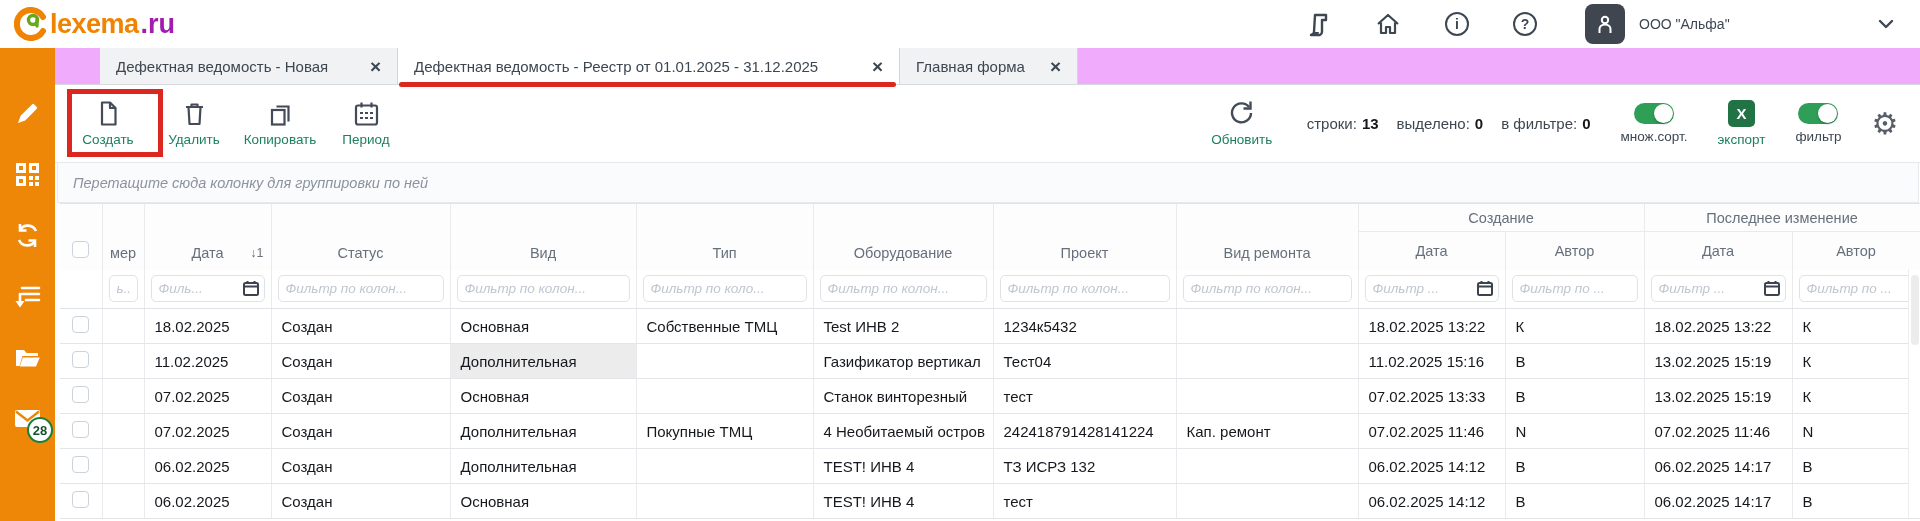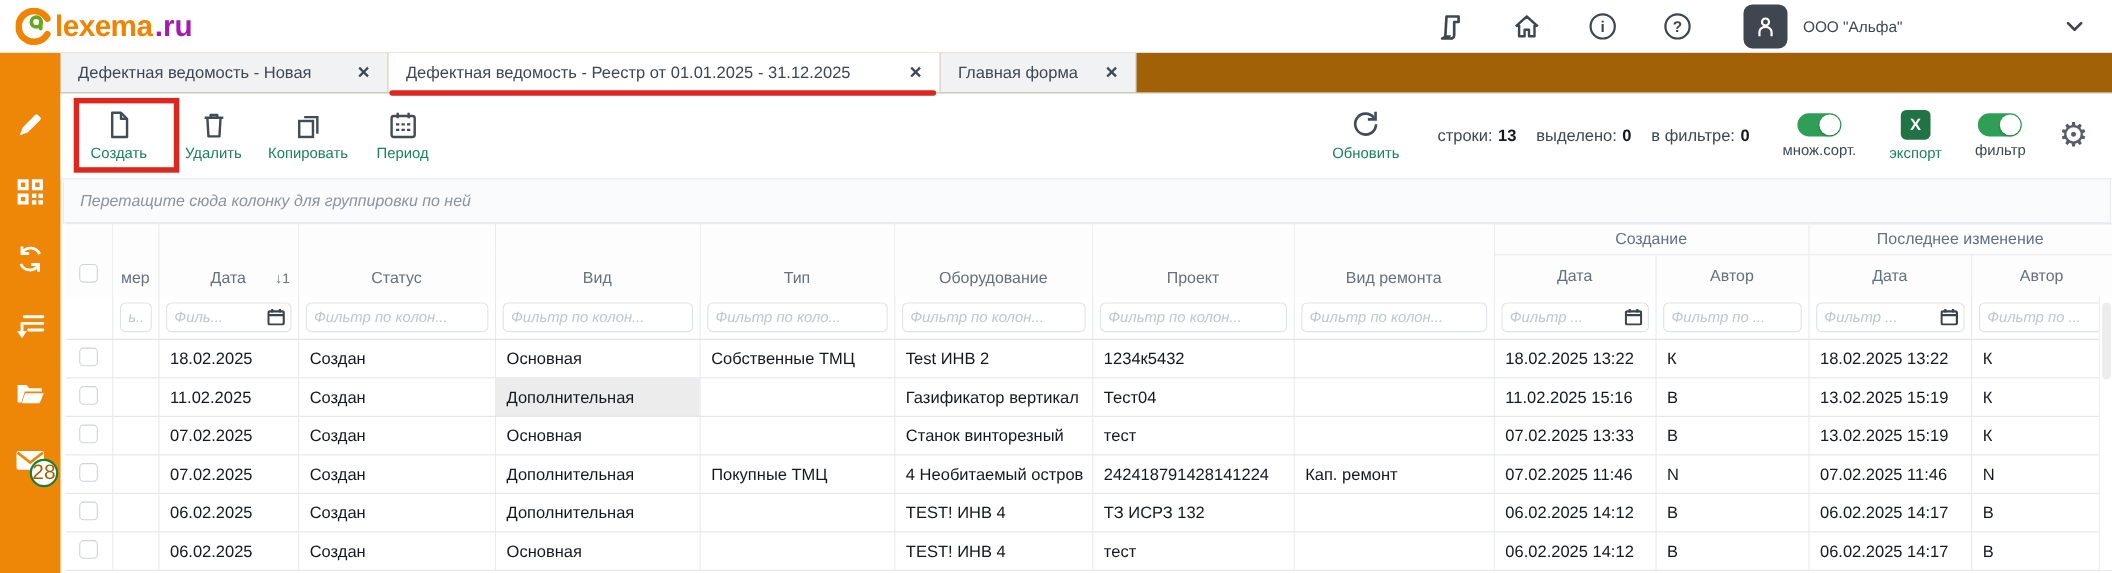--- a/index.html
+++ b/index.html
@@ -22,26 +22,26 @@
     display:flex; align-items:center; justify-content:center; cursor:pointer; }
   .company { font-size:14px; color:#3d4752; }
   .chev { margin-left:auto; margin-right:24px; color:#3d4752; cursor:pointer; }
 
   
   .main { display:flex; height:473px; }
   .sidebar { width:55px; background:#ee8608; display:flex; flex-direction:column;
     align-items:center; padding-top:52px; gap:34px; flex-shrink:0; }
   .sicon { width:27px; height:27px; color:#fff; position:relative; cursor:pointer; }
   .badge { position:absolute; right:-12px; bottom:-11px; width:26px; height:26px; border-radius:50%;
-    background:#fff; border:2px solid #1a7f37; color:#a16207; font-size:19px; font-weight:normal;
+    background:#fff; border:2px solid #1a7f37; color:#14532d; font-size:13px; font-weight:bold;
     display:flex; align-items:center; justify-content:center; }
   .content { flex:1; display:flex; flex-direction:column; position:relative; }
 
   
-  .tabbar { height:37px; background:#a16207; display:flex; border-bottom:1px solid #d6dade; }
+  .tabbar { height:37px; background:#f0abfc; display:flex; border-bottom:1px solid #d6dade;padding-left:45px; }
   .tab { position:relative; display:flex; align-items:center; justify-content:space-between;
     padding:0 16px; font-size:15px; color:#3d4752; background:#f1f2f4;
     border-right:1px solid #d2d6db; cursor:pointer; white-space:nowrap; }
   .tab-1 { width:298px; } .tab-2 { width:502px; } .tab-3 { width:178px; }
   .tab.active { background:#fff; }
   .tab .close { font-size:19px; font-weight:bold; color:#3d4752; margin-left:12px; cursor:pointer; line-height:1; }
   .tab.active::after { content:""; position:absolute; left:1px; right:3px; bottom:-3px;
     height:5px; background:#dc2620; border-radius:3px; z-index:6; }
 
   

